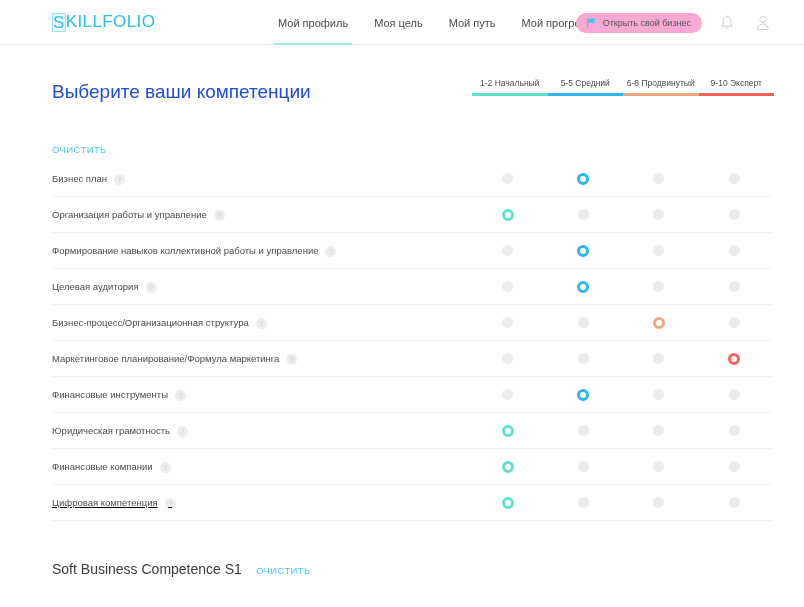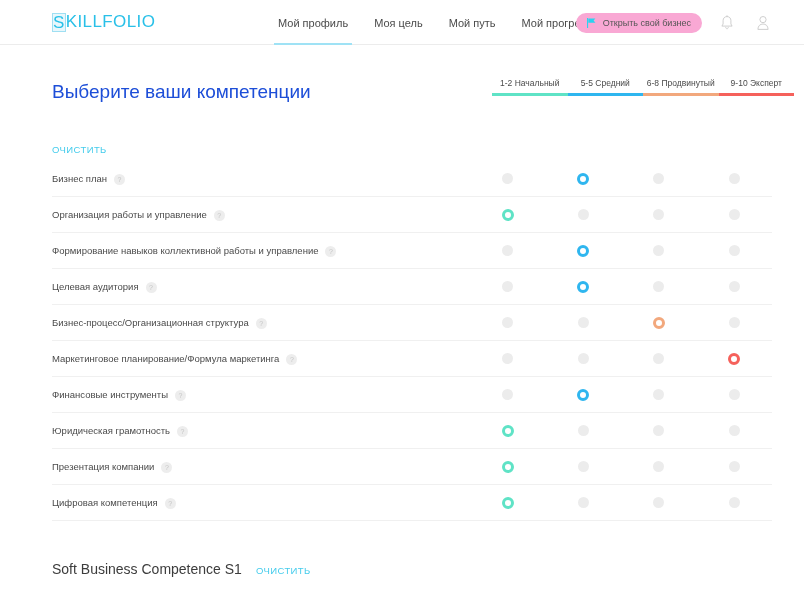--- a/index.html
+++ b/index.html
@@ -106,21 +106,21 @@
   }
   .page-title {
     position:absolute;
     left:52px; top:3px;
     font-size:19px;
     color:#1d4ed8;
     font-weight:400;
   }
   .levels {
     position:absolute;
-    left:492px;
+    left:472px;
     top:0;
     width:302px;
     display:flex;
   }
   .level {
     flex:1;
     text-align:center;
     cursor:pointer;
   }
   .level-label {
@@ -458,40 +458,40 @@
             <div class="opt">
               <span class="dot"></span>
             </div>
             <div class="opt">
               <span class="dot"></span>
             </div>
           </div>
         </div>
         <div class="row">
           <span style="display: flex; align-items: center;">
-            <span class="row-label">Презентация компании</span>
+            <span class="row-label">Финансовые компании</span>
             <span class="info-icon">?</span>
           </span>
           <div class="row-options">
             <div class="opt">
               <span class="dot sel" style="border-color: rgb(95, 227, 198);"></span>
             </div>
             <div class="opt">
               <span class="dot"></span>
             </div>
             <div class="opt">
               <span class="dot"></span>
             </div>
             <div class="opt">
               <span class="dot"></span>
             </div>
           </div>
         </div>
         <div class="row">
-          <span style="display: flex; align-items: center;">
+          <span style="display: flex; align-items: center; text-decoration: underline;">
             <span class="row-label">Цифровая компетенция</span>
             <span class="info-icon">?</span>
           </span>
           <div class="row-options">
             <div class="opt">
               <span class="dot sel" style="border-color: rgb(95, 227, 198);"></span>
             </div>
             <div class="opt">
               <span class="dot"></span>
             </div>

